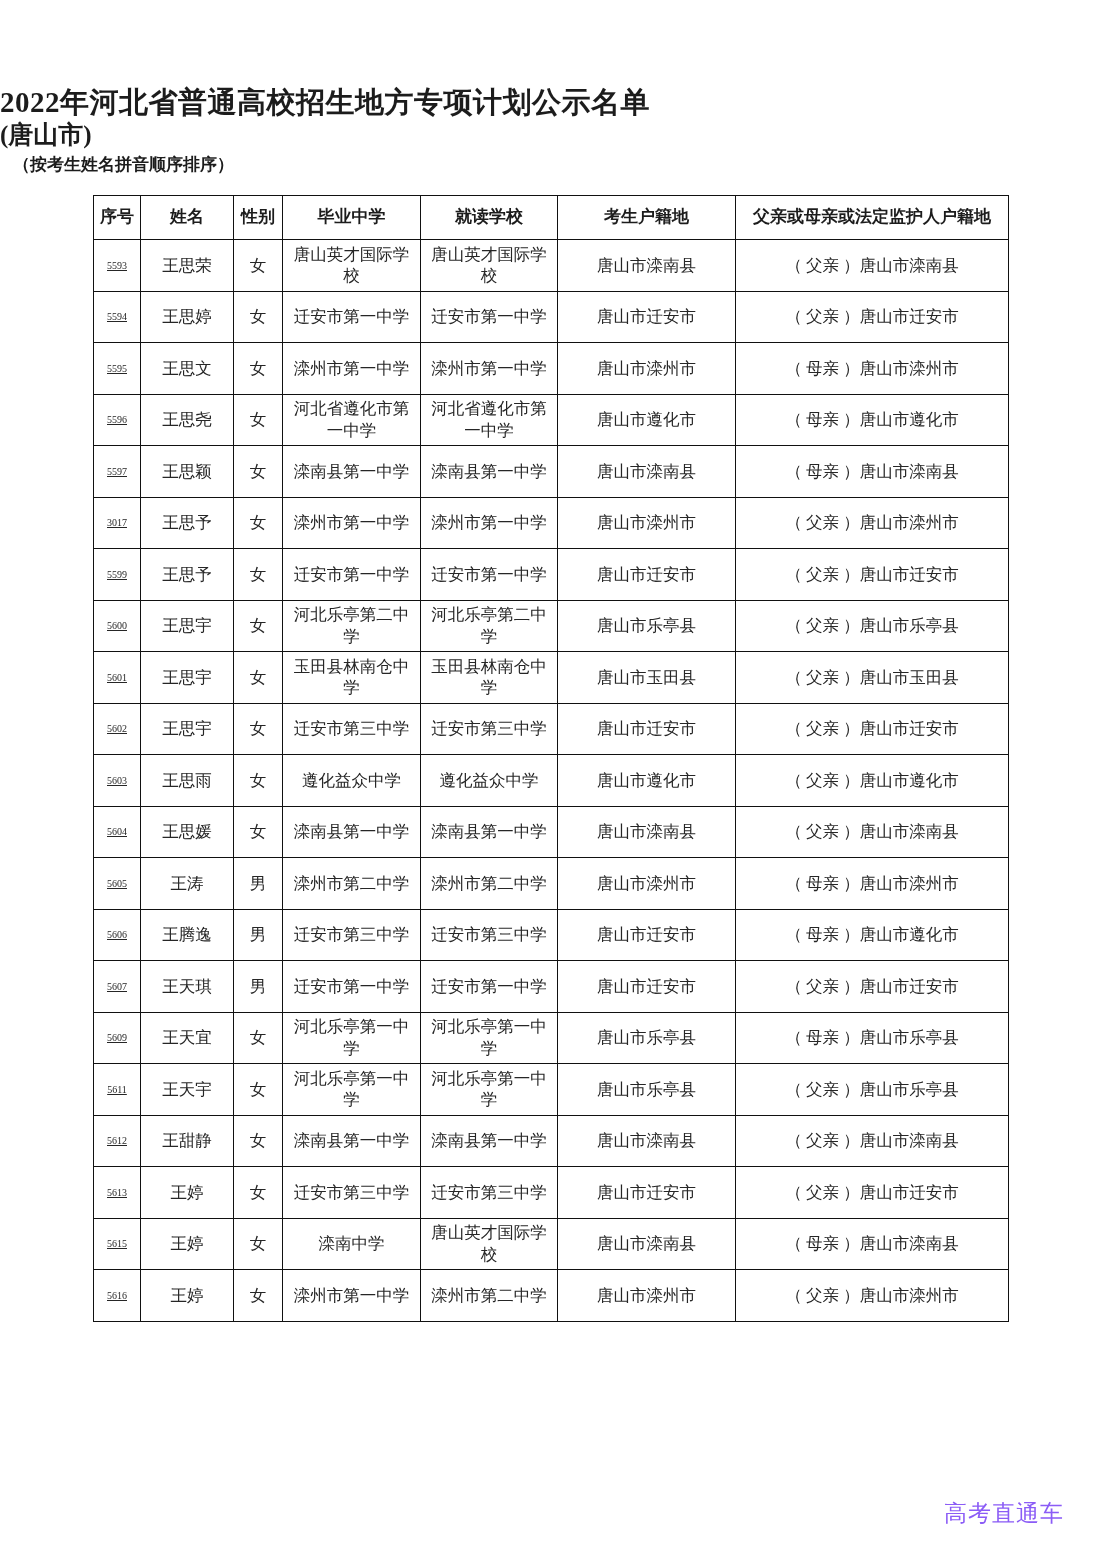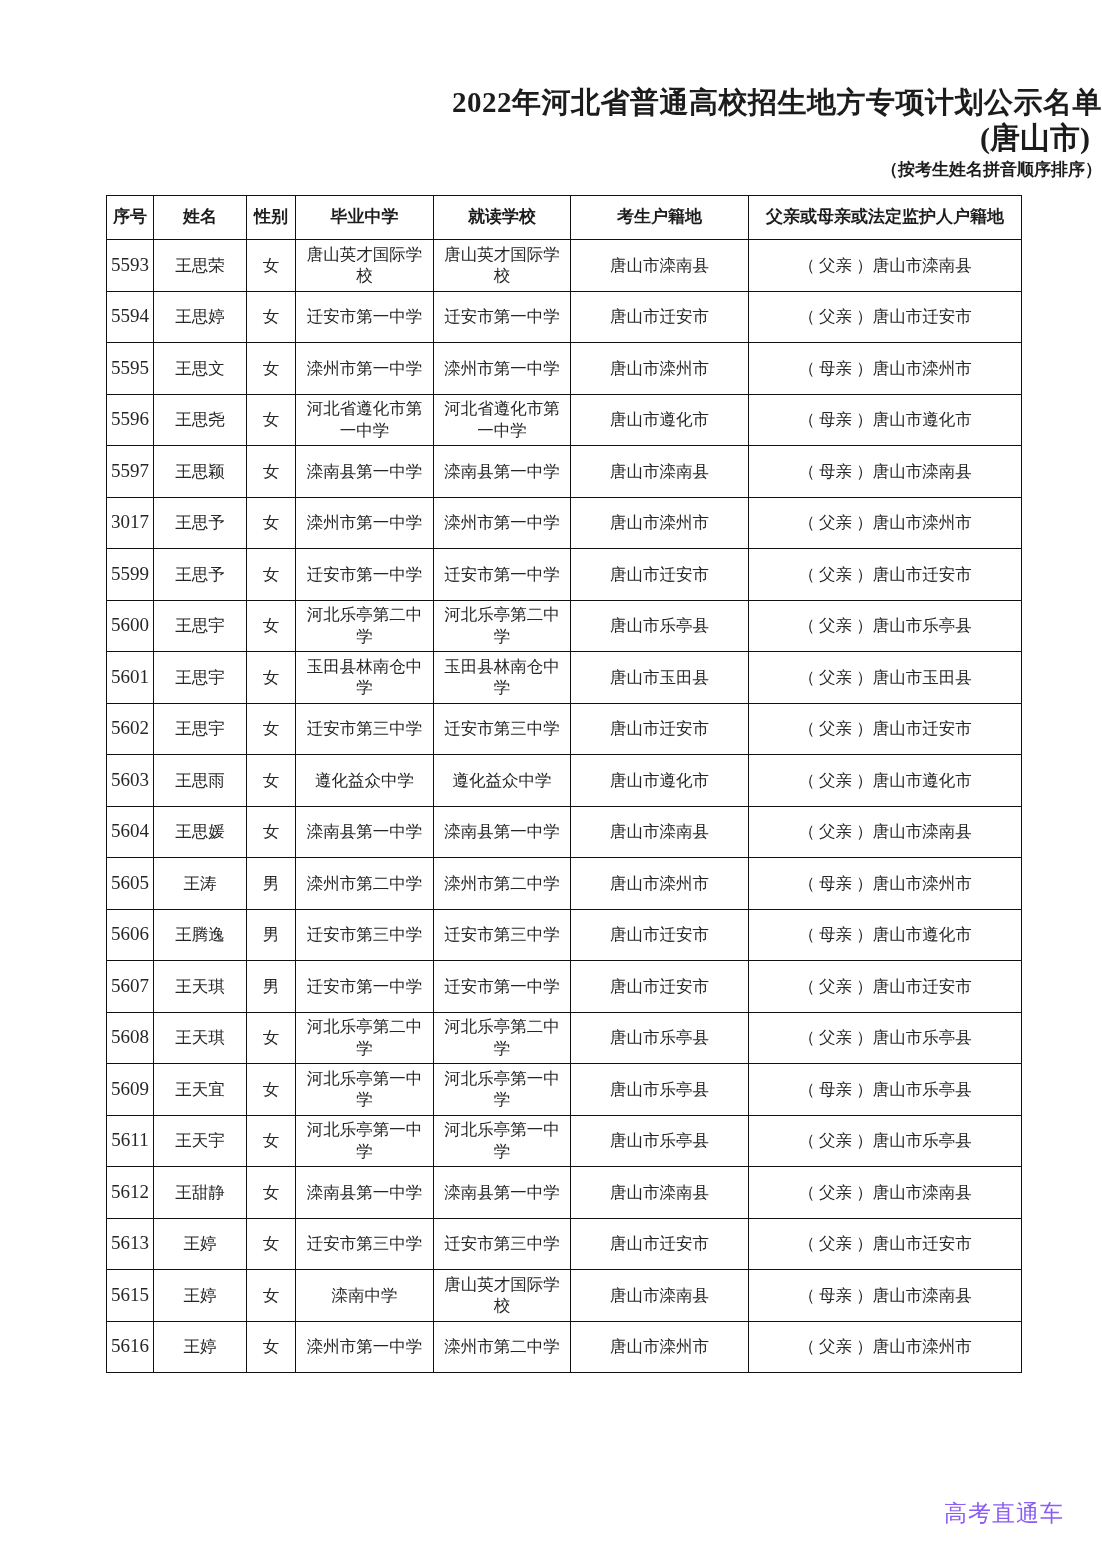--- a/index.html
+++ b/index.html
@@ -18,44 +18,44 @@
     width: 1102px;
     height: 1559px;
     background: #ffffff;
     overflow: hidden;
   }
   .title-block {
     position: absolute;
     top: 86px;
     left: 0;
     width: 1102px;
-    text-align: right;
+    text-align: left;
   }
   .title-main {
     font-size: 29px;
     font-weight: bold;
     margin: 0;
     line-height: 1.15;
     letter-spacing: 0.5px;
   }
   .title-city {
-    font-size: 30px;
+    font-size: 25px;
     font-weight: bold;
     margin: 2px 12px 0 0;
     line-height: 1.1;
   }
   .title-note {
     font-size: 17px;
     font-weight: bold;
     margin: 7px 0 0 13px;
     line-height: 1.1;
   }
   table.roster {
     position: absolute;
-    left: 106px;
+    left: 93px;
     top: 195px;
     width: 915px;
     border-collapse: collapse;
     table-layout: fixed;
   }
   .roster col.c0 { width: 47px; }
   .roster col.c1 { width: 93px; }
   .roster col.c2 { width: 49px; }
   .roster col.c3 { width: 138px; }
   .roster col.c4 { width: 137px; }
@@ -75,22 +75,23 @@
     line-height: 1.2;
   }
   .roster td {
     height: 48.5px;
     font-size: 16.5px;
     padding: 1px 8px;
     line-height: 1.3;
     color: #262626;
   }
   .roster td.num {
-    font-size: 19px;
+    font-size: 10px;
     padding: 1px 2px;
+    text-decoration: underline;
   }
   .watermark {
     position: absolute;
     top: 1498px;
     right: 38px;
     font-size: 23px;
     color: #8b5cf6;
     letter-spacing: 1px;
     font-family: "Liberation Sans", "DejaVu Sans", sans-serif;
   }
@@ -257,29 +258,20 @@
         <tr>
           <td class="num">5607</td>
           <td>王天琪</td>
           <td>男</td>
           <td>迁安市第一中学</td>
           <td>迁安市第一中学</td>
           <td>唐山市迁安市</td>
           <td>（ 父亲 ）唐山市迁安市</td>
         </tr>
         <tr>
-          <td class="num">5608</td>
-          <td>王天琪</td>
-          <td>女</td>
-          <td>河北乐亭第二中学</td>
-          <td>河北乐亭第二中学</td>
-          <td>唐山市乐亭县</td>
-          <td>（ 父亲 ）唐山市乐亭县</td>
-        </tr>
-        <tr>
           <td class="num">5609</td>
           <td>王天宜</td>
           <td>女</td>
           <td>河北乐亭第一中学</td>
           <td>河北乐亭第一中学</td>
           <td>唐山市乐亭县</td>
           <td>（ 母亲 ）唐山市乐亭县</td>
         </tr>
         <tr>
           <td class="num">5611</td>

